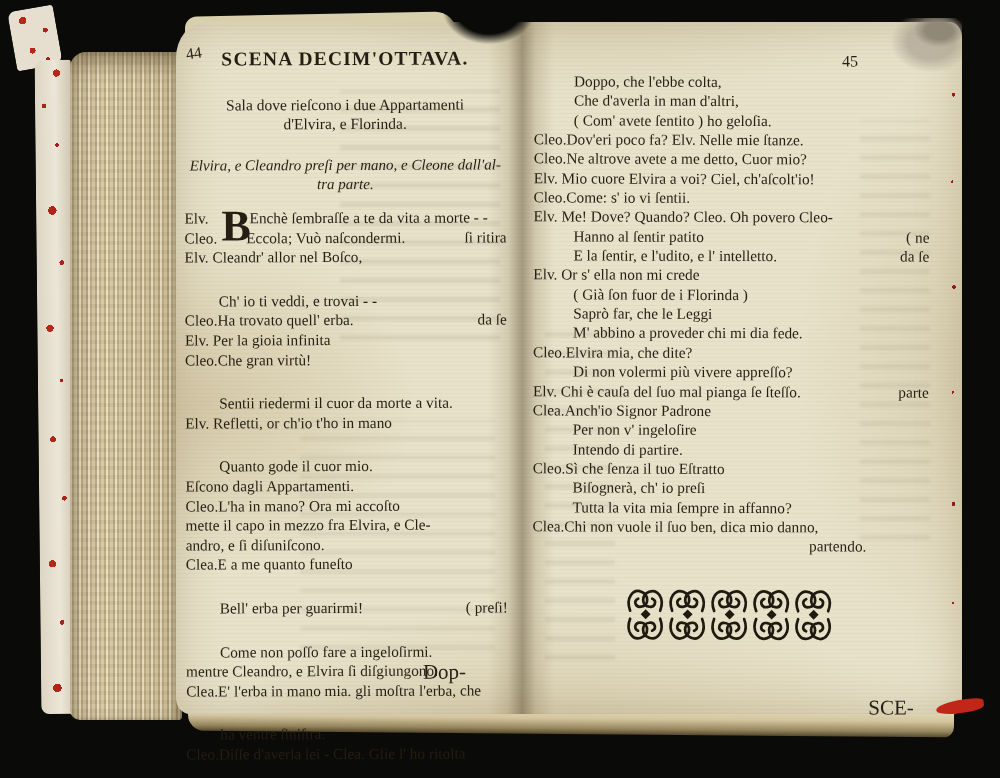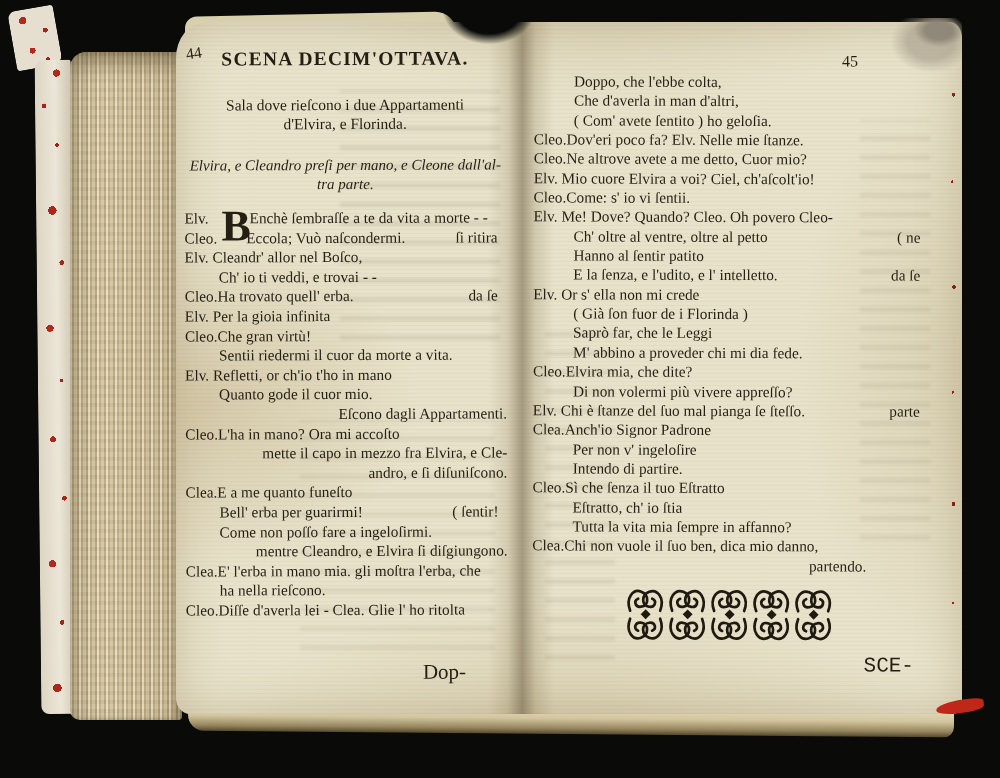--- a/index.html
+++ b/index.html
@@ -101,32 +101,32 @@
   .heading{position:absolute;top:8px;left:0;right:0;text-align:center;
     font-size:19.5px;font-weight:700;letter-spacing:1.2px;white-space:nowrap;}
   .scenedesc{position:absolute;top:56px;left:0;right:0;text-align:center;
     font-size:15.5px;line-height:18.5px;}
   .stagedir{position:absolute;top:116px;left:-6px;right:-6px;text-align:center;
     font-style:italic;font-size:15px;line-height:19px;}
   .dialogue{position:absolute;left:0;right:0;font-size:15.3px;}
   .left  .dialogue{top:168px;line-height:19.6px;}
   .right .dialogue{top:42px;line-height:19.35px;}
   .tline{position:relative;white-space:nowrap;}
-  .ctr{text-align:right;}
-  .left  .ind{padding-left:34px;}
+  .ctr{text-align:left;}
+  .left  .ind{padding-left:34px;margin-top:24px;}
   .right .ind{padding-left:40px;}
   .it{}
-  .note{position:absolute;right:9px;}
+  .note{position:absolute;right:0;}
   .drop1 .s0{margin-right:41px;}
   .drop2 .s0{margin-right:29px;}
   .dropB{position:absolute;left:37px;top:-4px;font-size:44px;line-height:1;font-weight:600;}
   .partendo{text-align:right;padding-right:62px;}
   .catchword{position:absolute;font-size:21px;}
   .left  .catchword{top:620px;right:42px;}
-  .right .catchword{top:624px;right:14px;font-family:Liberation Mono, monospace;}
+  .right .catchword{top:665px;right:14px;}
   .ornament-row{position:absolute;top:556px;left:0;right:0;display:flex;justify-content:center;}
 </style>
 </head>
 <body>
 
 <div class="stage">
   <div class="cover-corner"></div>
   <div class="cover-strip"></div>
   <div class="fore-edge"></div>
   <div class="top-sliver"></div>
@@ -167,56 +167,56 @@
         <div class="tline"><span class="s0 it">Elv.</span><span class="s1"> Per la gioia infinita</span></div>
         <div class="tline"><span class="s0 it">Cleo.</span><span class="s1">Che gran virtù!</span></div>
         <div class="tline ind"><span class="s0">Sentii riedermi il cuor da morte a vita.</span></div>
         <div class="tline"><span class="s0 it">Elv.</span><span class="s1"> Refletti, or ch'io t'ho in mano</span></div>
         <div class="tline ind"><span class="s0">Quanto gode il cuor mio.</span></div>
         <div class="tline ctr"><span class="s0 it">Eſcono dagli Appartamenti.</span></div>
         <div class="tline"><span class="s0 it">Cleo.</span><span class="s1">L'ha in mano?  Ora mi accoſto</span></div>
         <div class="tline ctr"><span class="s0 it">mette il capo in mezzo fra Elvira, e Cle-</span></div>
         <div class="tline ctr"><span class="s0 it">andro, e ſi diſuniſcono.</span></div>
         <div class="tline"><span class="s0 it">Clea.</span><span class="s1">E a me quanto funeſto</span></div>
-        <div class="tline ind"><span class="s0">Bell' erba per guarirmi!</span><span class="note">( ſentir!</span></div>
+        <div class="tline ind"><span class="s0">Bell' erba per guarirmi!</span><span class="note">( preſi!</span></div>
         <div class="tline ind"><span class="s0">Come non poſſo fare a ingeloſirmi.</span></div>
         <div class="tline ctr"><span class="s0 it">mentre Cleandro, e Elvira ſi diſgiungono.</span></div>
         <div class="tline"><span class="s0 it">Clea.</span><span class="s1">E' l'erba in mano mia.</span><span class="s2 it">  gli moſtra l'erba, che</span></div>
-        <div class="tline ind"><span class="s0 it">ha nella rieſcono.</span></div>
+        <div class="tline ind"><span class="s0 it">ha ventre ſiniſtra.</span></div>
         <div class="tline"><span class="s0 it">Cleo.</span><span class="s1">Diſſe d'averla lei - </span><span class="s2 it">Clea.</span><span class="s3"> Glie l' ho ritolta</span></div>
       </div>
     <div class="catchword">Dop-</div>
   </div>
 
   <div class="page-text right">
     <div class="pageno">45</div>
     <div class="dialogue" id="dlg-right">
         <div class="tline ind"><span class="s0">Doppo, che l'ebbe colta,</span></div>
         <div class="tline ind"><span class="s0">Che d'averla in man d'altri,</span></div>
         <div class="tline ind"><span class="s0">( Com' avete ſentito ) ho geloſia.</span></div>
         <div class="tline"><span class="s0 it">Cleo.</span><span class="s1">Dov'eri poco fa?  </span><span class="s2 it">Elv.</span><span class="s3"> Nelle mie ſtanze.</span></div>
         <div class="tline"><span class="s0 it">Cleo.</span><span class="s1">Ne altrove avete a me detto, </span><span class="s2 it">Cuor mio</span><span class="s3">?</span></div>
         <div class="tline"><span class="s0 it">Elv.</span><span class="s1"> Mio cuore Elvira a voi? Ciel, ch'aſcolt'io!</span></div>
         <div class="tline"><span class="s0 it">Cleo.</span><span class="s1">Come: s' io vi ſentii.</span></div>
         <div class="tline"><span class="s0 it">Elv.</span><span class="s1"> Me! Dove? Quando? </span><span class="s2 it">Cleo.</span><span class="s3"> Oh povero Cleo-</span></div>
-        <div class="tline ind"><span class="s0">Ch' oltre al ventre, oltre al petto</span><span class="note">( ne</span></div>
+        <div class="tline ind"><span class="note">( ne</span></div>
         <div class="tline ind"><span class="s0">Hanno al ſentir patito</span></div>
-        <div class="tline ind"><span class="s0">E la ſenza, e l'udito, e l' intelletto.</span><span class="note it">da ſe</span></div>
+        <div class="tline ind"><span class="s0">E la ſentir, e l'udito, e l' intelletto.</span><span class="note it">da ſe</span></div>
         <div class="tline"><span class="s0 it">Elv.</span><span class="s1"> Or s' ella non mi crede</span></div>
         <div class="tline ind"><span class="s0">( Già ſon fuor de i Florinda )</span></div>
         <div class="tline ind"><span class="s0">Saprò far, che le Leggi</span></div>
         <div class="tline ind"><span class="s0">M' abbino a proveder chi mi dia fede.</span></div>
         <div class="tline"><span class="s0 it">Cleo.</span><span class="s1">Elvira mia, che dite?</span></div>
         <div class="tline ind"><span class="s0">Di non volermi più vivere appreſſo?</span></div>
-        <div class="tline"><span class="s0 it">Elv.</span><span class="s1"> Chi è ſtanze del ſuo mal pianga ſe ſteſſo.</span><span class="note it">parte</span></div>
+        <div class="tline"><span class="s0 it">Elv.</span><span class="s1"> Chi è cauſa del ſuo mal pianga ſe ſteſſo.</span><span class="note it">parte</span></div>
         <div class="tline"><span class="s0 it">Clea.</span><span class="s1">Anch'io Signor Padrone</span></div>
         <div class="tline ind"><span class="s0">Per non v' ingeloſire</span></div>
         <div class="tline ind"><span class="s0">Intendo di partire.</span></div>
         <div class="tline"><span class="s0 it">Cleo.</span><span class="s1">Sì che ſenza il tuo Eſtratto</span></div>
-        <div class="tline ind"><span class="s0">Eſtratto, ch' io ſtia</span></div>
+        <div class="tline ind"><span class="s0">Biſognerà, ch' io preſi</span></div>
         <div class="tline ind"><span class="s0">Tutta la vita mia ſempre in affanno?</span></div>
         <div class="tline"><span class="s0 it">Clea.</span><span class="s1">Chi non vuole il ſuo ben, dica mio danno,</span></div>
         <div class="tline partendo"><span class="s0 it">partendo.</span></div>
       </div>
     <div class="ornament-row">
       <svg width="210" height="58" viewBox="0 0 210 58">
         <defs>
           <path id="sp" d="M5,25 C0,12 8,3 16,6 C24,9 24,20 16,21 C10,22 8,15 13,13" fill="none" stroke="#1f1910" stroke-width="2.7" stroke-linecap="round"></path>
           <g id="cell">
             <use href="#sp"></use>

